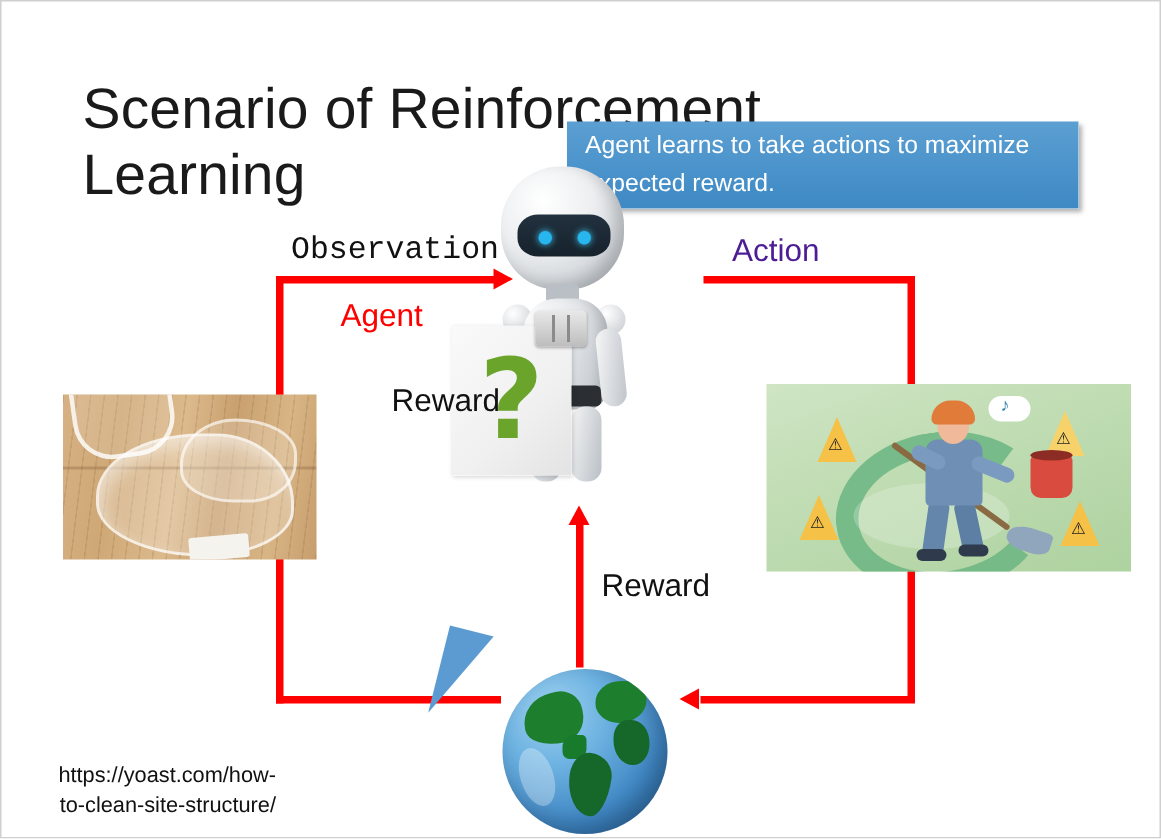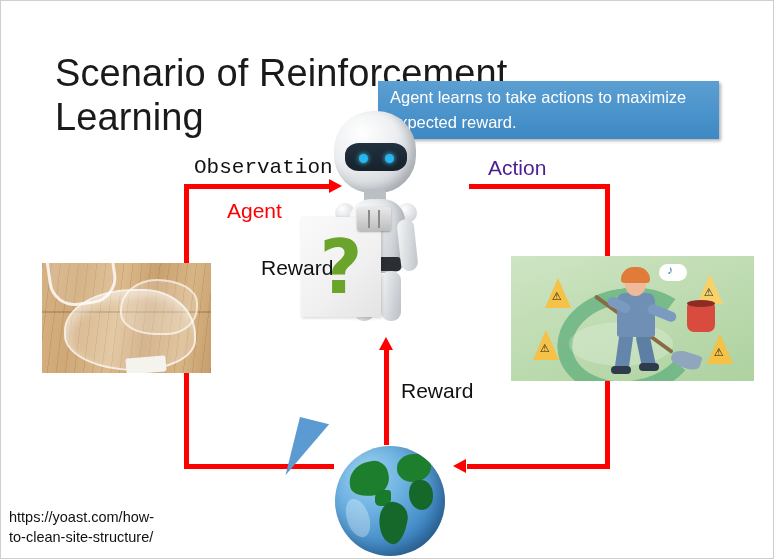--- a/index.html
+++ b/index.html
@@ -66,22 +66,22 @@
   
   .lbl{position:absolute;white-space:nowrap;}
   #lbl-observation{left:193px;top:155px;font-size:21px;color:#111;font-family:Liberation Mono, monospace;}
   #lbl-state{left:226px;top:198px;font-size:21px;color:#ff0000;}
   #lbl-action{left:487px;top:155px;font-size:21px;color:#4c1d95;}
   #lbl-change{left:466px;top:198px;font-size:21px;color:#0000ff;line-height:28px;
               white-space:normal;width:150px;text-align:center;}
   #lbl-agent{left:260px;top:255px;font-size:21px;color:#111;}
   #lbl-reward{left:400px;top:378px;font-size:21px;color:#111;}
   #lbl-environment{left:452px;top:503px;font-size:21px;color:#111;}
-  #source{left:8px;top:506px;font-size:14.5px;line-height:20px;color:#111;
-          white-space:normal;width:150px;}
+  #source{left:33px;top:506px;font-size:14.5px;line-height:20px;color:#111;
+          white-space:normal;width:150px;text-align:right;}
 
   
   #bubble{
     position:absolute;left:229px;top:368px;width:151px;height:60px;
     background:#5b9bd1;border-radius:9px;
     color:#fff;font-size:18px;
     display:flex;align-items:center;justify-content:center;
     box-sizing:border-box;
   }
 

